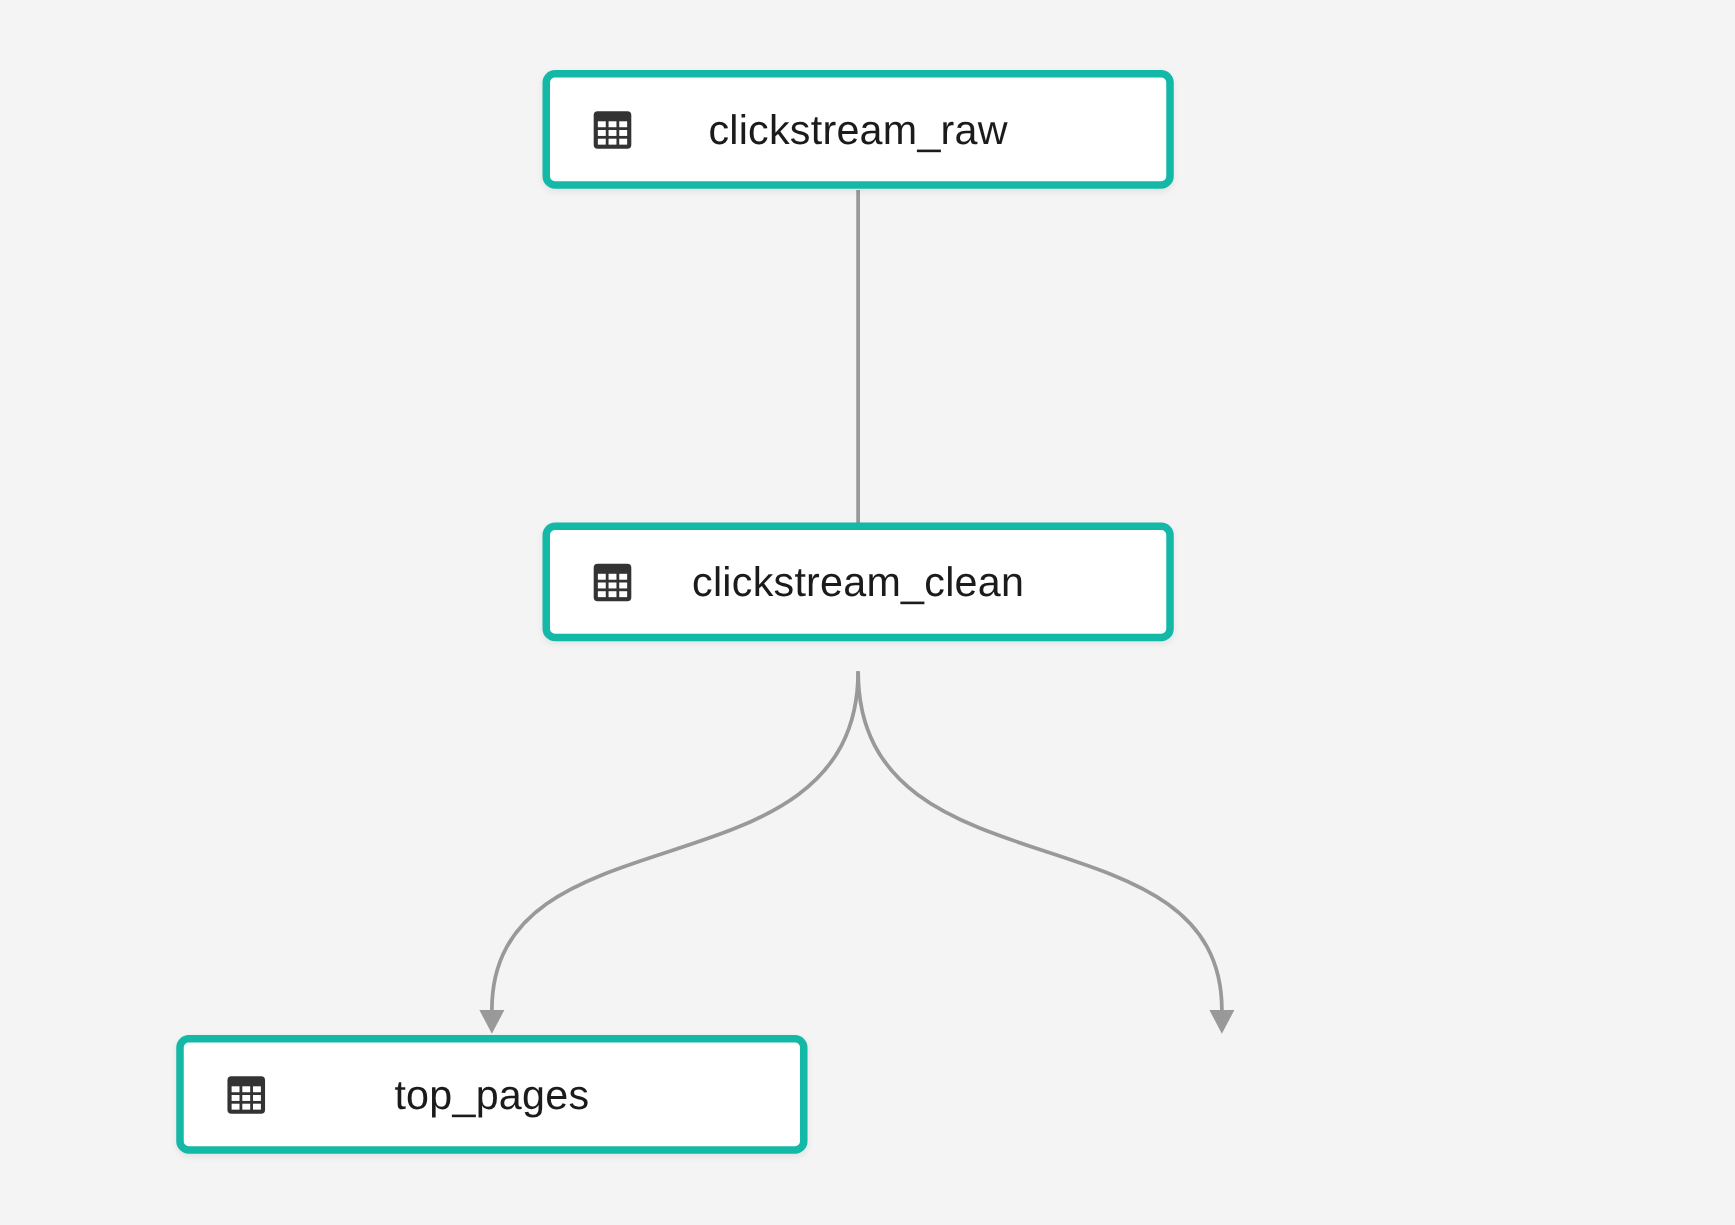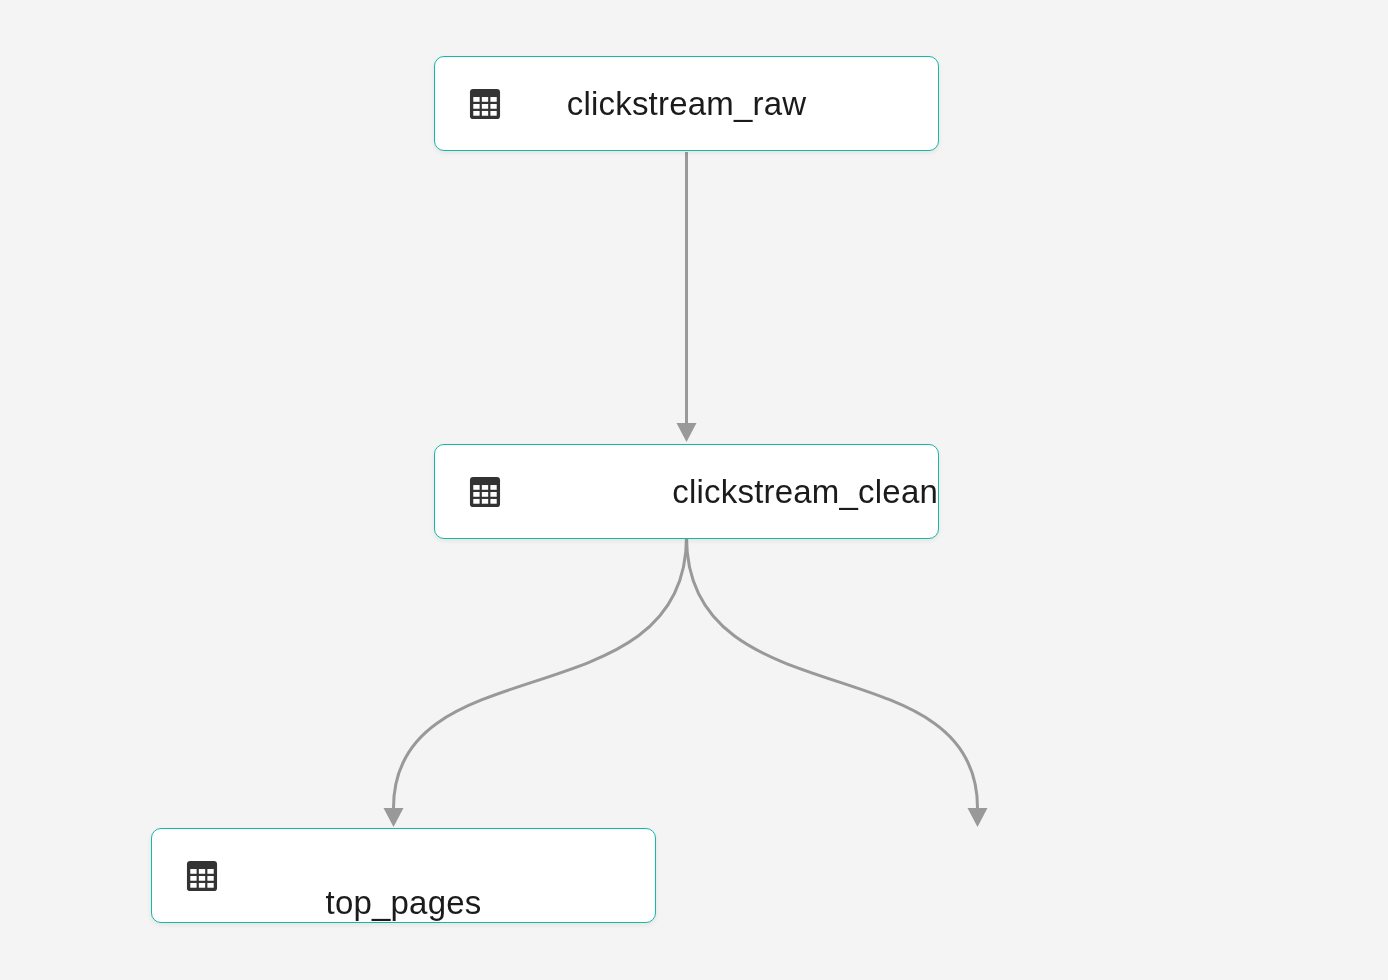--- a/index.html
+++ b/index.html
@@ -27,21 +27,21 @@
   .edge {
     fill: none;
     stroke: #999999;
     stroke-width: 3;
   }
   .node {
     position: absolute;
     width: 505px;
     height: 95px;
     background: #ffffff;
-    border: 1px solid #14b8a6;
+    border: 6px solid #14b8a6;
     border-radius: 10px;
     box-shadow: 0 2px 5px rgba(0,0,0,0.07);
     display: flex;
     align-items: center;
     justify-content: center;
     cursor: pointer;
     box-sizing: border-box;
   }
   .node-icon {
     position: absolute;
@@ -53,22 +53,22 @@
     display: block;
   }
   .node-label {
     font-size: 33px;
     font-weight: 400;
     color: #1b1b1b;
     letter-spacing: 0.2px;
     white-space: nowrap;
   }
   #node-clickstream-raw      { left: 434px; top: 56px;  }
-  #node-clickstream-clean    { left: 434px; top: 444px; justify-content: flex-end; }
-  #node-top-pages            { left: 151px; top: 828px; align-items: flex-end; }
+  #node-clickstream-clean    { left: 434px; top: 418px; }
+  #node-top-pages            { left: 141px; top: 828px; }
   #node-top-spark-referrers  { left: 725px; top: 828px; }
 </style>
 </head>
 <body>
 
 <div class="canvas">
 
   <svg class="edges-layer" width="1388" height="980" viewBox="0 0 1388 980" aria-hidden="true">
     <defs>
       <marker id="arrowhead" markerUnits="userSpaceOnUse" markerWidth="24" markerHeight="24" refX="1" refY="11" orient="auto">

